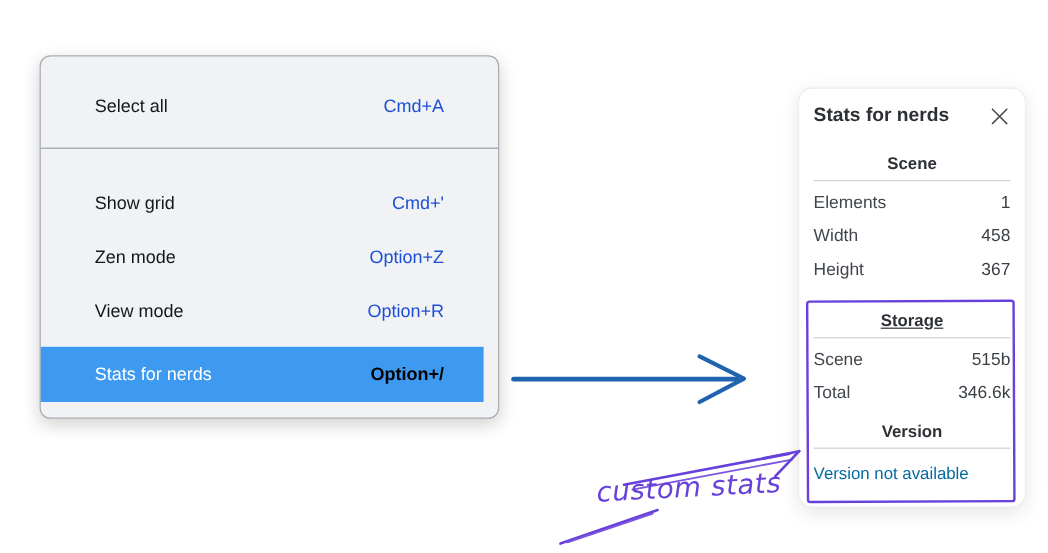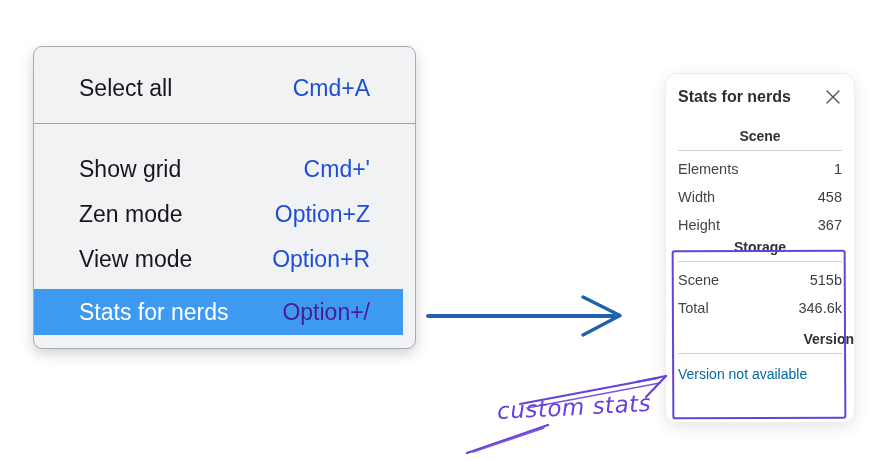--- a/index.html
+++ b/index.html
@@ -10,51 +10,51 @@
 
   
   .menu{
     position:absolute;left:33px;top:46px;width:383px;height:303px;
     box-sizing:border-box;background:#f1f2f4;
     border:1px solid #a6adb4;border-radius:9px;
     box-shadow:0 5px 14px rgba(0,0,0,.18);
   }
   .menu-item{
     display:flex;justify-content:space-between;align-items:center;
-    padding:0 45px;font-size:23px;color:#15171a;
+    padding:0 45px;font-size:15px;color:#15171a;
   }
   .menu-item.first{height:70px;margin-top:6px;}
   .menu-divider{border-top:1.5px solid #9aa2ab;margin:0;}
   .menu-group{padding-top:23px;}
   .menu-item.row{height:45px;}
   .mi-shortcut{color:#1d4ed8;}
   .menu-item.highlighted{
     height:46px;margin-top:7px;margin-right:12px;
     background:#3d9af0;color:#ffffff;padding-right:33px;
   }
-  .menu-item.highlighted .mi-shortcut{color:#4c1d95;}
+  .menu-item.highlighted .mi-shortcut{color:#000000;font-weight:bold;}
 
   
   .flow-arrow{position:absolute;left:424px;top:292px;}
 
   
   .panel{
     position:absolute;left:665px;top:73px;width:190px;height:350px;
     box-sizing:border-box;background:#ffffff;
     border:1px solid #ededed;border-radius:12px;
     box-shadow:0 4px 16px rgba(0,0,0,.10);
     font-size:14px;color:#3b4045;
   }
   .panel-header{display:flex;justify-content:space-between;align-items:center;padding:14px 12px 0 12px;}
   .panel-title{font-weight:bold;font-size:16px;color:#2c2f33;}
   .close-btn{width:18px;height:18px;cursor:pointer;display:flex;align-items:center;justify-content:center;}
   .sec-heading{text-align:center;font-weight:bold;font-size:14px;color:#2e3237;}
   .sec-heading.scene{margin-top:22px;}
-  .sec-heading.storage{margin-top:0;}
-  .sec-heading.version{margin-top:9px;text-align:right;}
+  .sec-heading.storage{margin-top:20px;text-decoration:underline;}
+  .sec-heading.version{margin-top:9px;}
   .sec-divider{border-top:1px solid #ccd2d9;margin:6px 12px 4px 12px;}
   .stat-row{
     display:flex;justify-content:space-between;align-items:center;
     height:28px;padding:0 12px;font-size:14.5px;color:#41464c;
   }
   .stat-value{color:#3a3f44;}
   .version-note{padding:8px 12px 0 12px;font-size:14px;color:#0369a1;}
   .purple-box{
     position:absolute;left:6px;top:176px;width:170px;height:165px;
     border:2px solid #6741d9;border-radius:3px;

